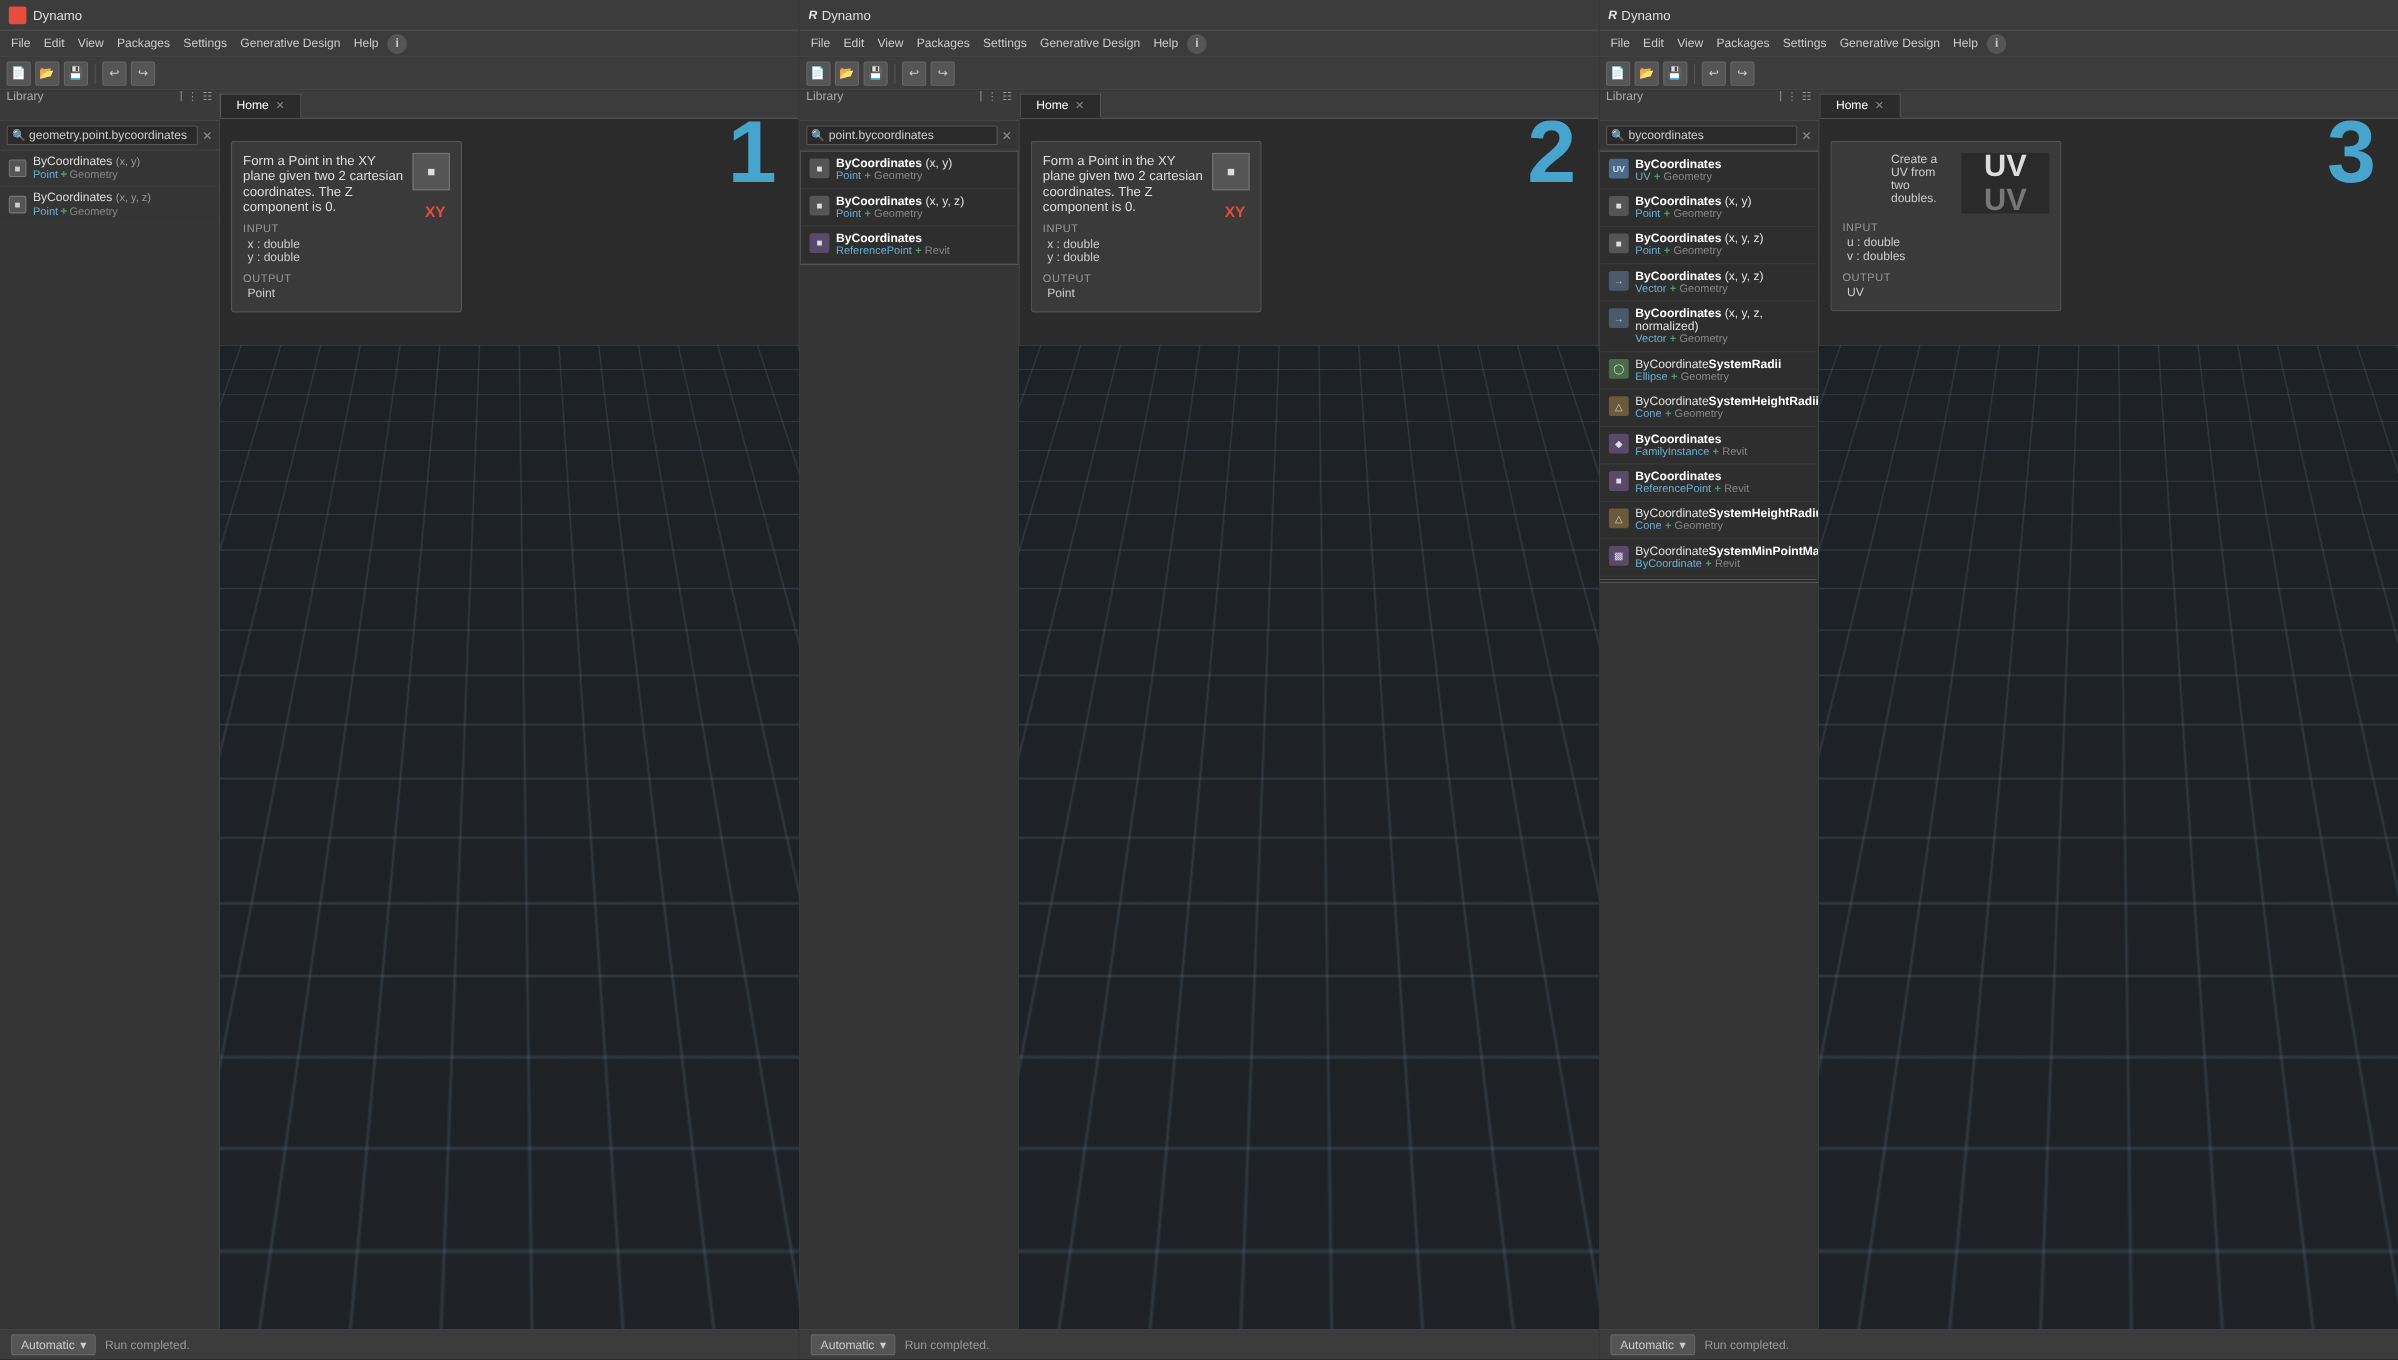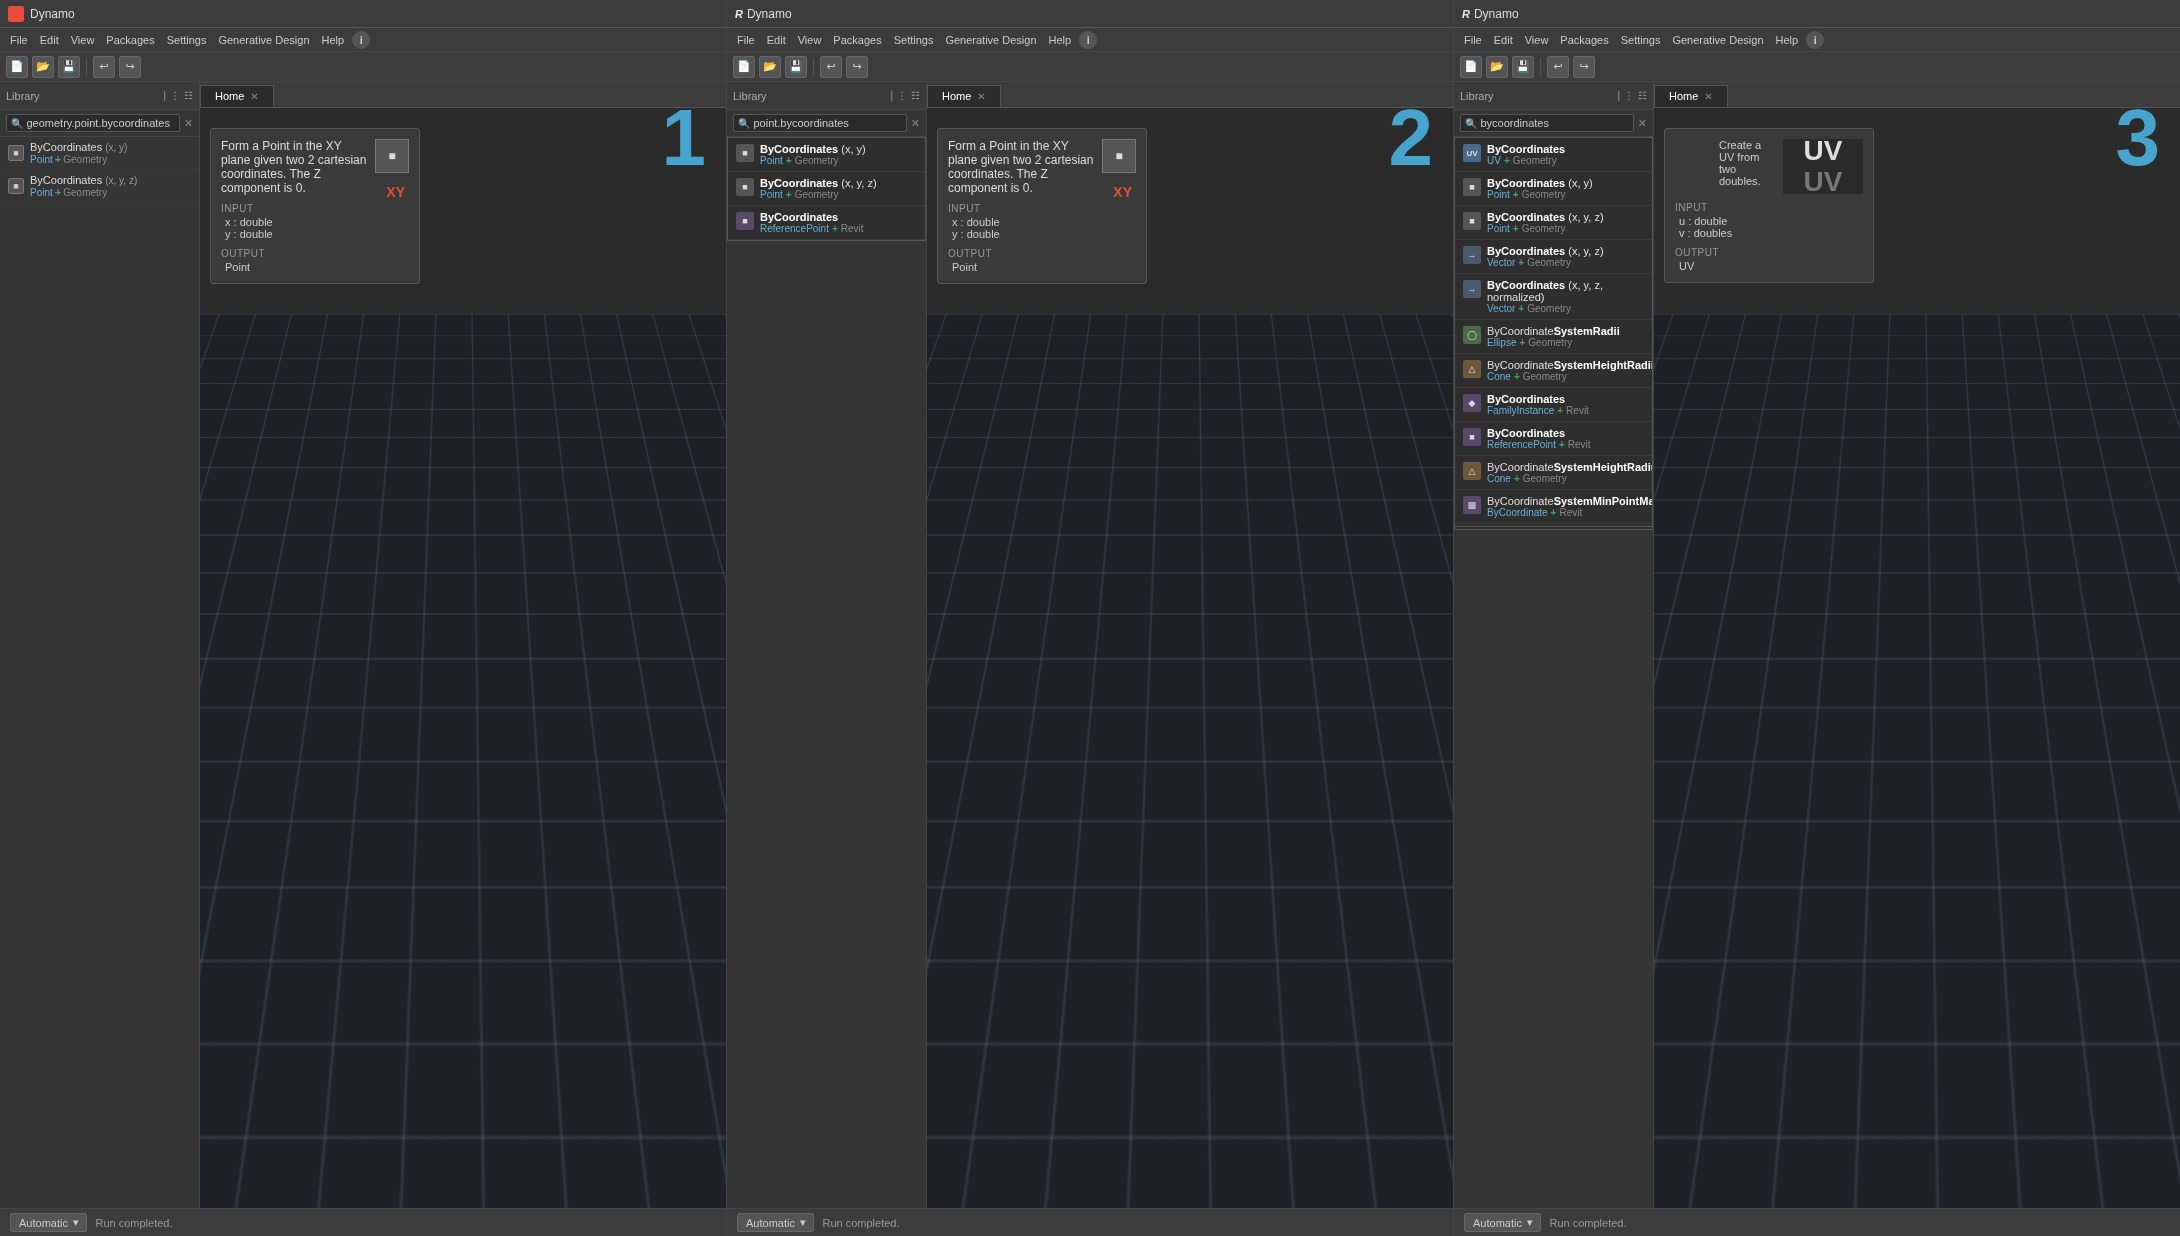--- a/index.html
+++ b/index.html
@@ -126,21 +126,21 @@
       background: #353535;
       border-right: 1px solid #444;
       display: flex;
       flex-direction: column;
       flex-shrink: 0;
     }
     .library-header {
       background: #3a3a3a;
       height: 28px;
       display: flex;
-      align-items: center;
+      align-items: flex-start;
       padding: 0 6px;
       gap: 4px;
       border-bottom: 1px solid #444;
       font-size: 11px;
       color: #aaa;
     }
     .library-header-label {
       flex: 1;
     }
     .library-icons {

